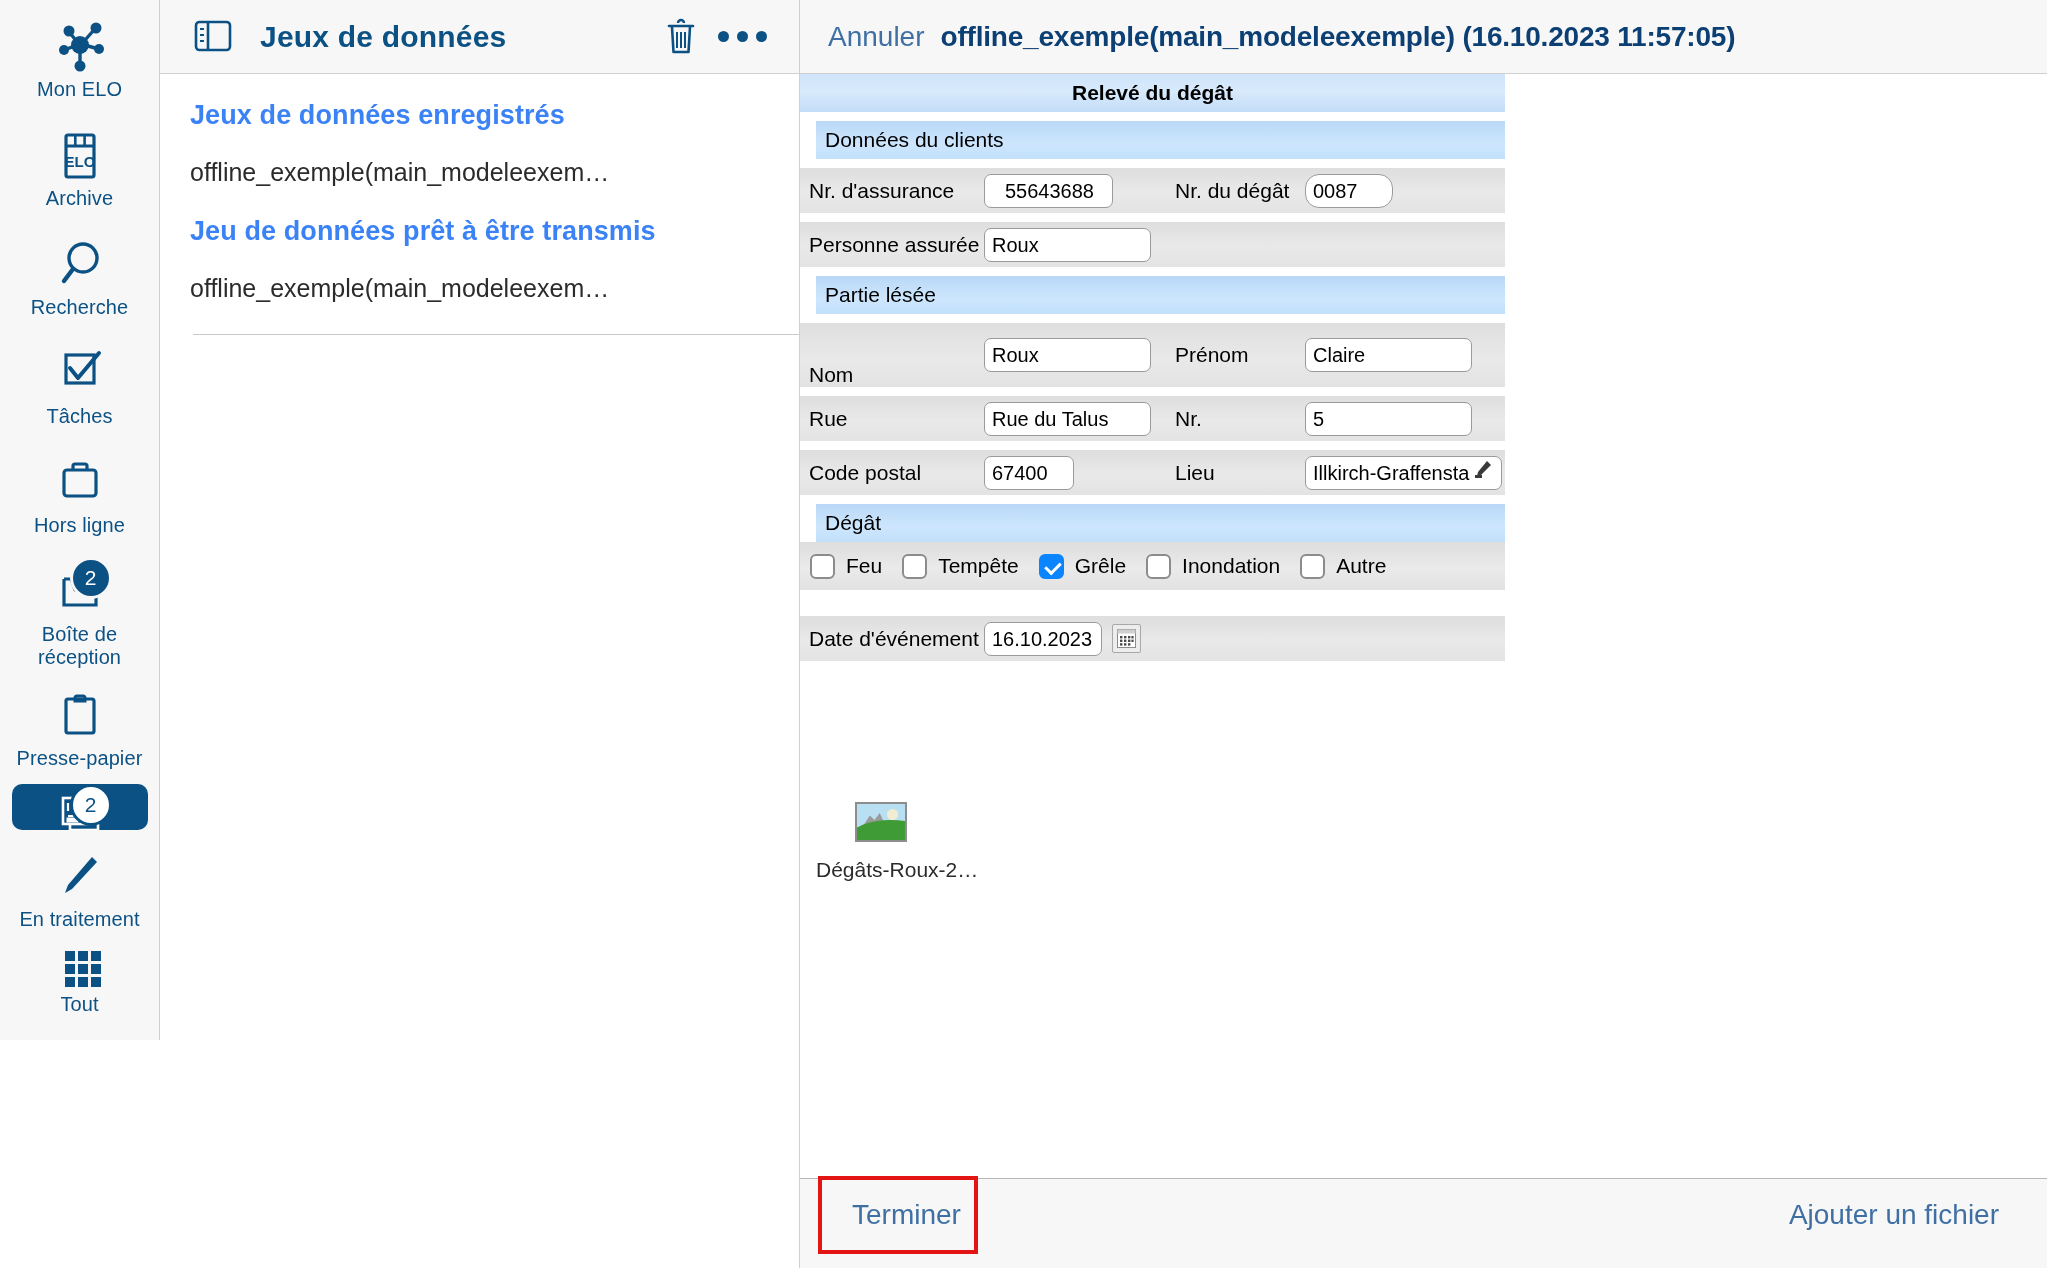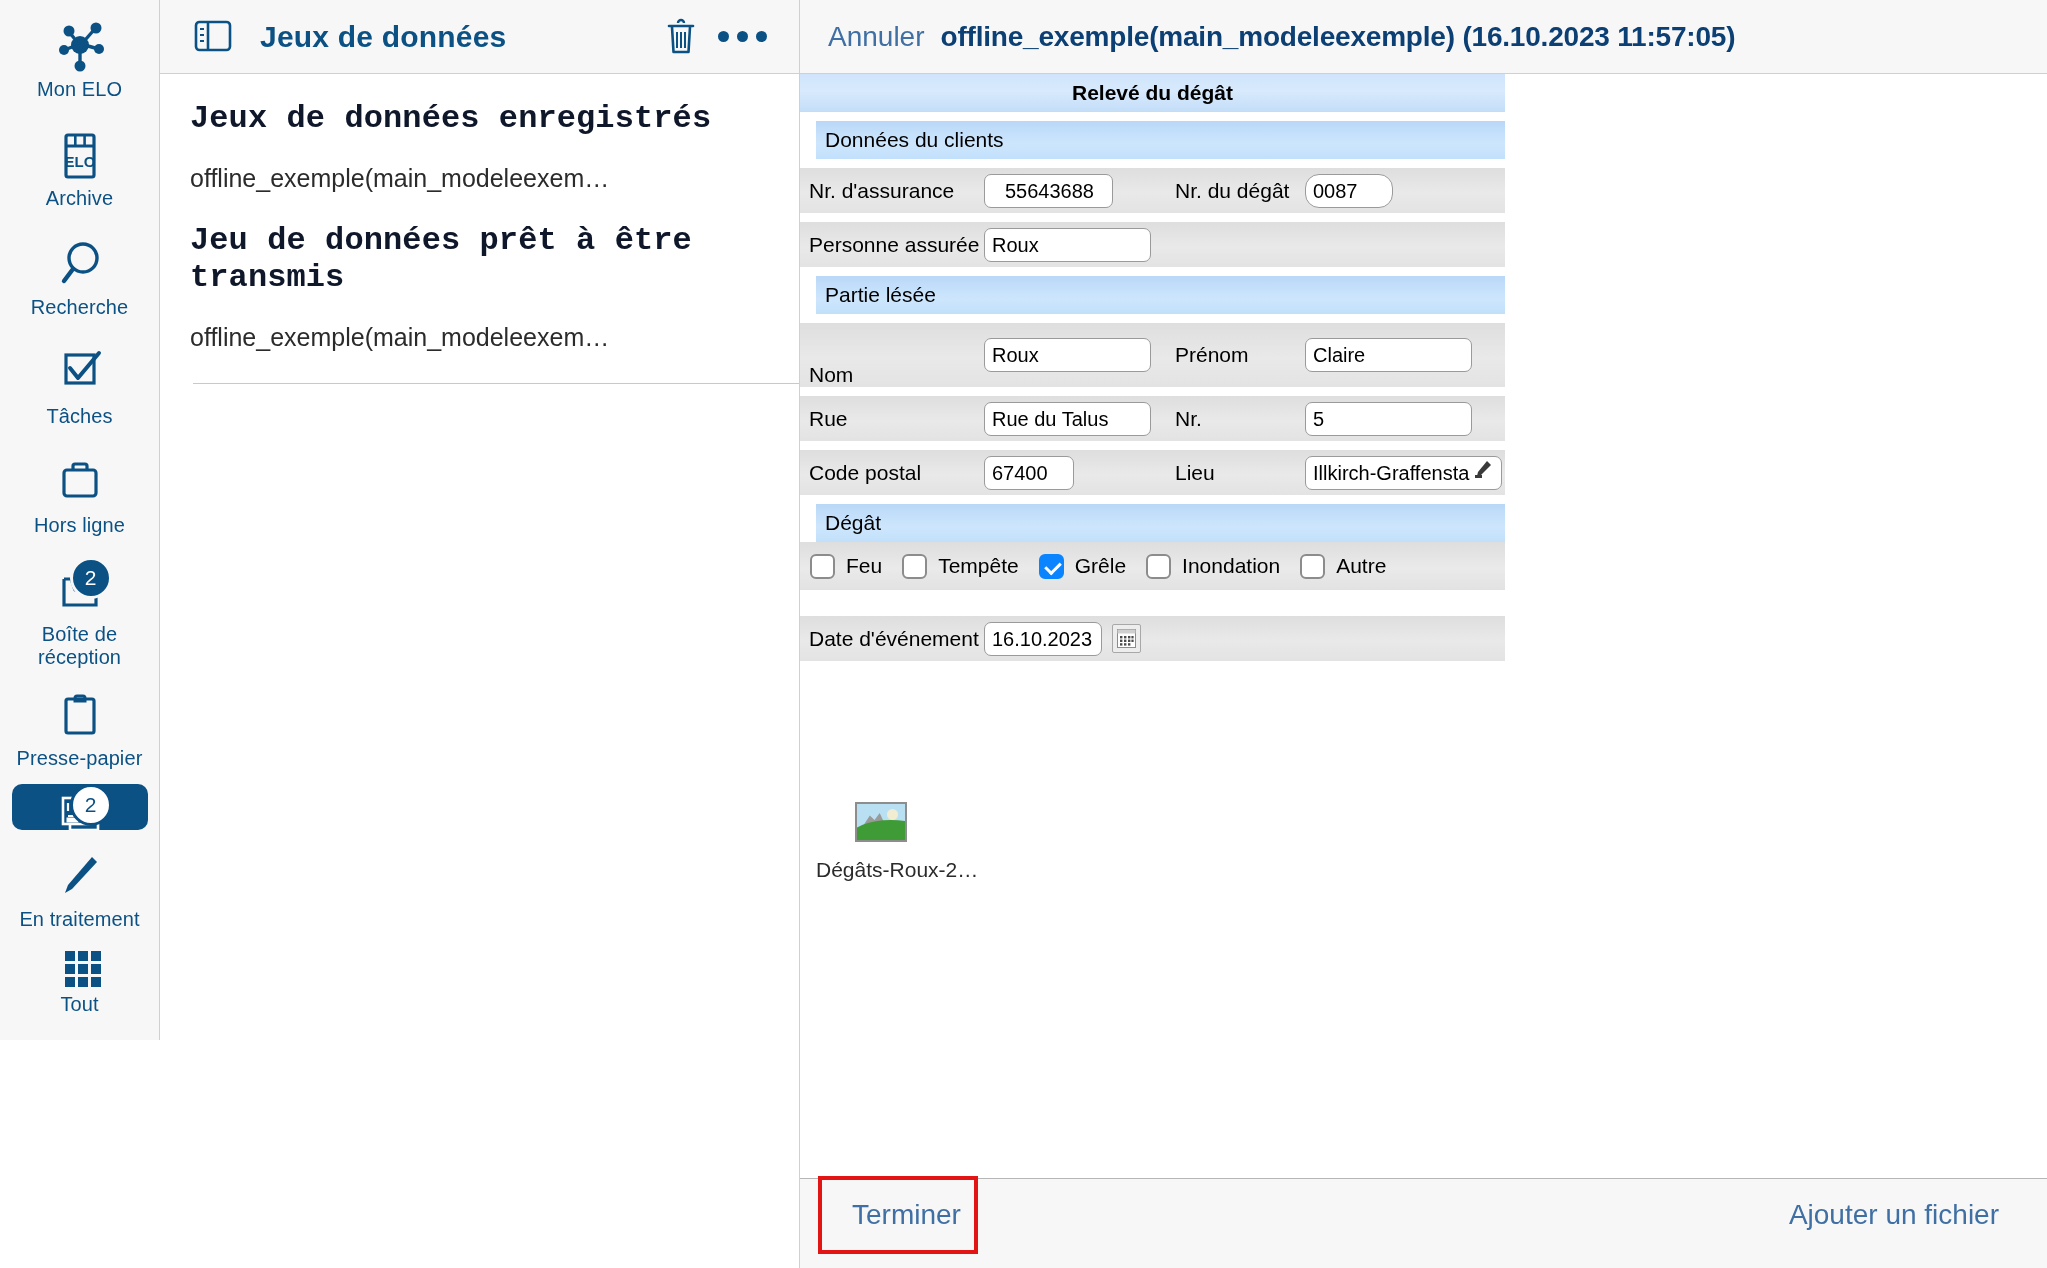--- a/index.html
+++ b/index.html
@@ -70,22 +70,22 @@
   .tb-icon{width:46px;height:46px;display:flex;align-items:center;justify-content:center;cursor:pointer;}
   .tb-title{
     color:#0c5184;font-size:30px;font-weight:700;letter-spacing:.2px;
     margin-left:24px;margin-right:auto;white-space:nowrap;
   }
   .dots{display:flex;gap:8px;align-items:center;padding:0 14px;cursor:pointer;}
   .dots i{width:11px;height:11px;border-radius:50%;background:#0c5184;display:block;}
 
   .list-body{flex:1 1 auto;overflow:hidden;position:relative;background:#fff;}
   .ds-group{
-    font-size:32px;font-weight:700;color:#0f172a;
-    padding:26px 0 0 30px;letter-spacing:.1px;font-family:Liberation Mono, monospace;
+    font-size:27px;font-weight:700;color:#3b82f6;
+    padding:26px 0 0 30px;letter-spacing:.1px;
   }
   .ds-item{
     font-size:25px;color:#2b2b2b;
     padding:27px 0 0 30px;
     white-space:nowrap;overflow:hidden;
   }
   .list-divider{
     height:1px;background:#c9c9c9;margin:31px 0 0 33px;
   }
 

